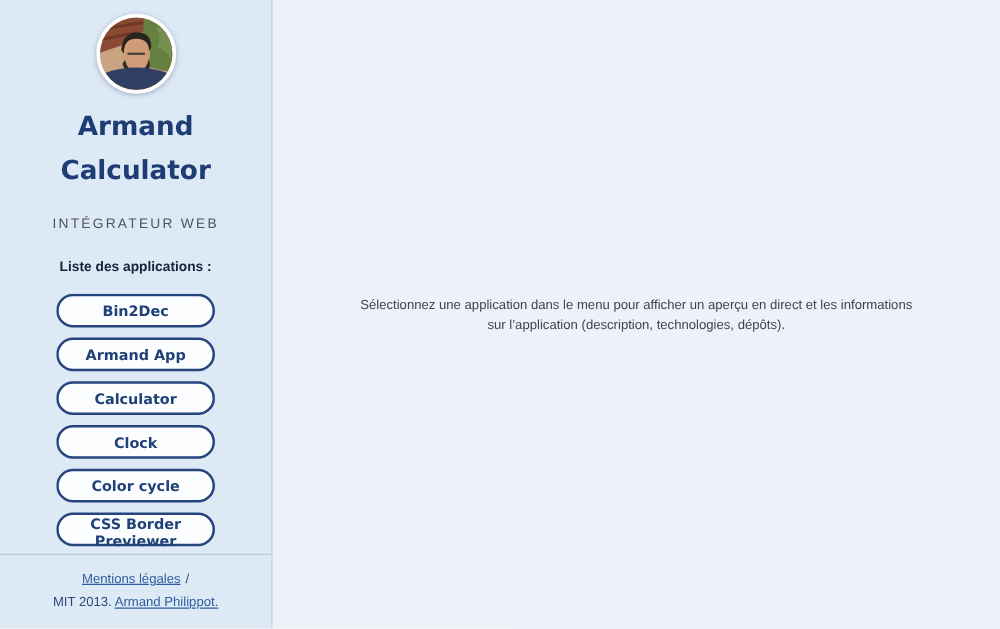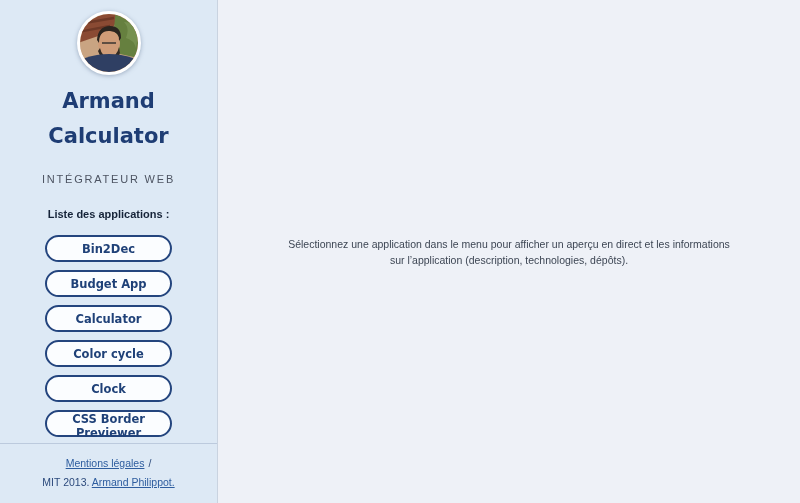--- a/index.html
+++ b/index.html
@@ -119,24 +119,24 @@
       <span>Armand</span>
       <span>Calculator</span>
     </h1>
 
     <p class="subtitle">INTÉGRATEUR WEB</p>
 
     <p class="apps-label">Liste des applications :</p>
 
     <nav class="apps">
       <button class="app-btn">Bin2Dec</button>
-      <button class="app-btn">Budget App</button>
+      <button class="app-btn">Armand App</button>
       <button class="app-btn">Calculator</button>
+      <button class="app-btn">Clock</button>
       <button class="app-btn">Color cycle</button>
-      <button class="app-btn">Clock</button>
       <button class="app-btn">CSS Border Previewer</button>
       <button class="app-btn"></button>
     </nav>
 
     <footer>
       <div class="f-line">
         <a>Mentions légales</a><span class="f-sep">/</span>
       </div>
       <div class="f-line">
         <span>MIT 2013.</span>

